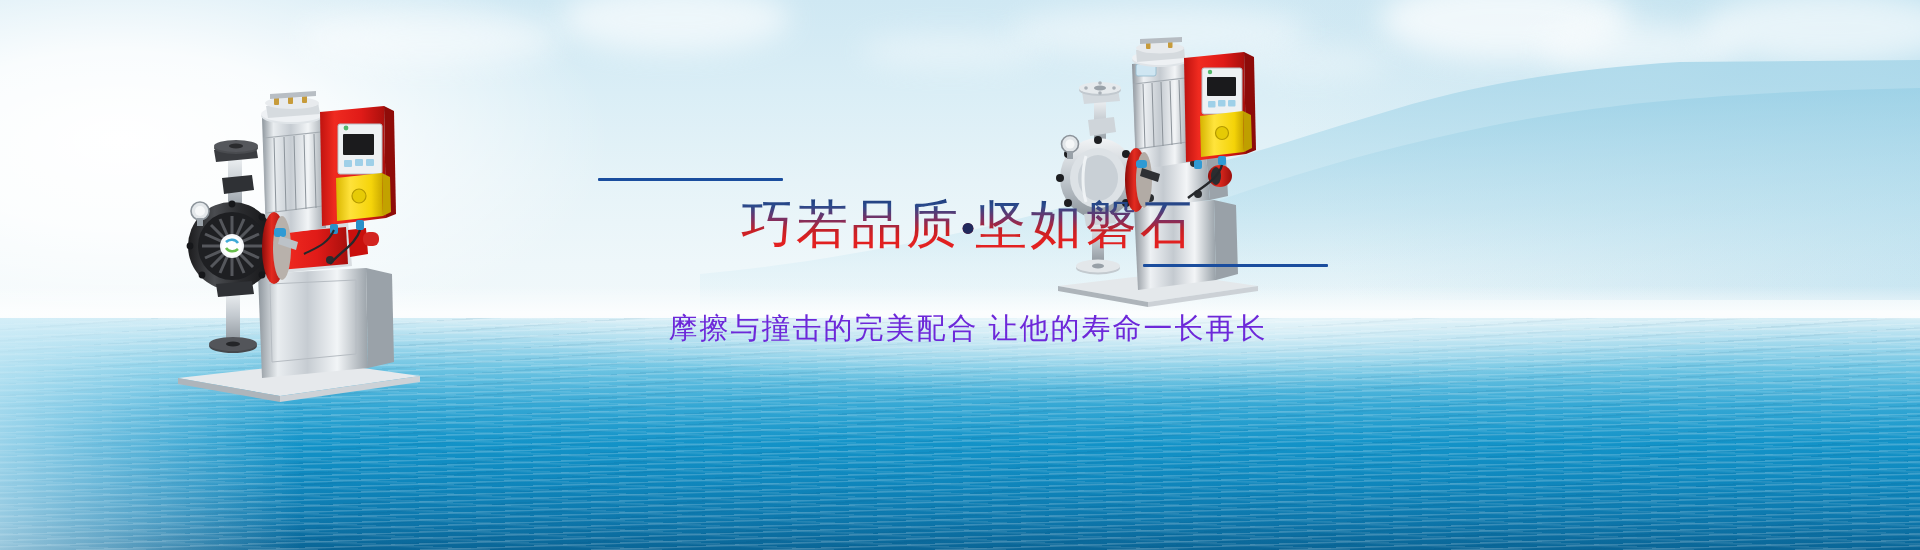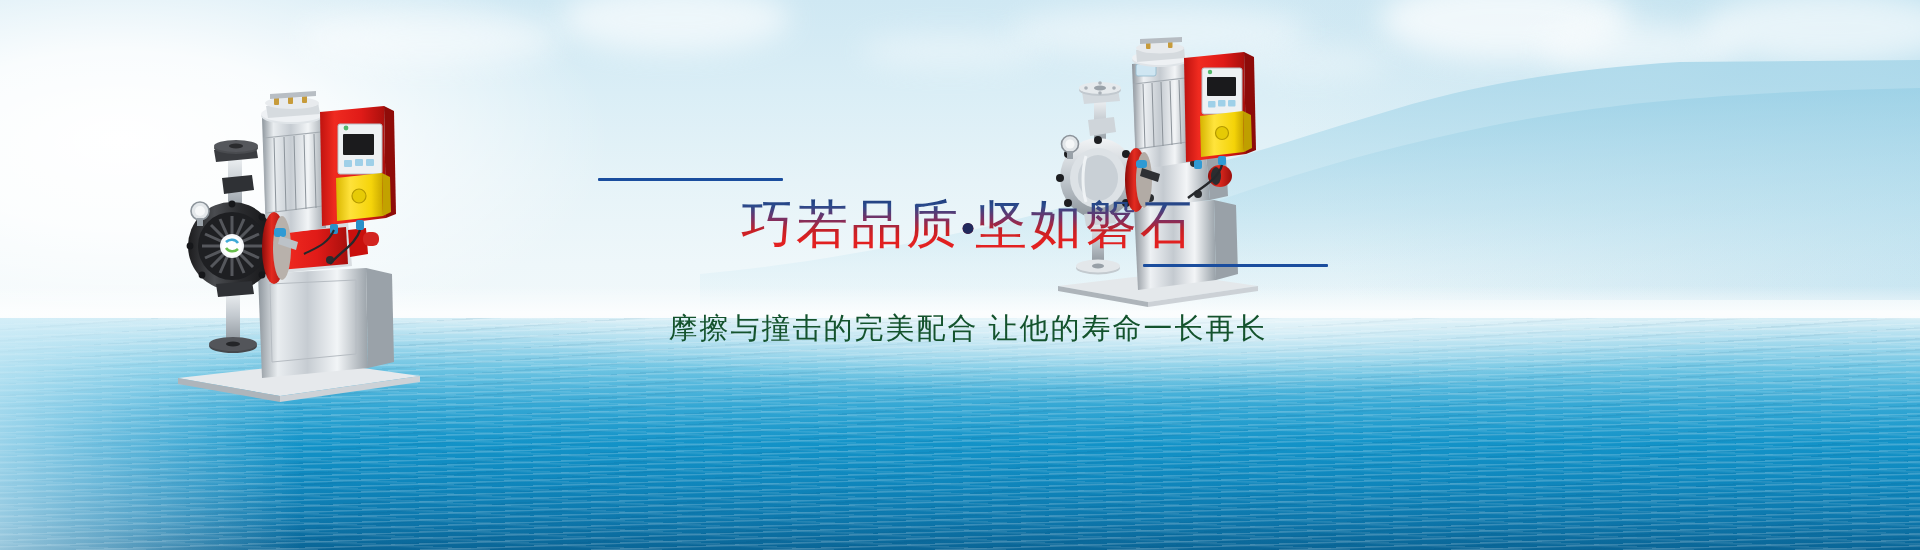--- a/index.html
+++ b/index.html
@@ -114,21 +114,21 @@
     -webkit-text-fill-color:#21295c;
     color:#21295c;
     font-size:40px;
     vertical-align:middle;
     letter-spacing:0;
   }
   .subline {
     margin-top:42px;
     font-size:29px;
     letter-spacing:2px;
-    color:#14532d;
+    color:#6d28d9;
     white-space:nowrap;
   }
 
   
   .pump { position:absolute; }
   .pump svg { display:block; }
   #pump-left  { left:170px;  top:78px;  width:260px; height:330px; }
   #pump-right { left:1048px; top:28px;  width:228px; height:300px; }
 </style>
 </head>

